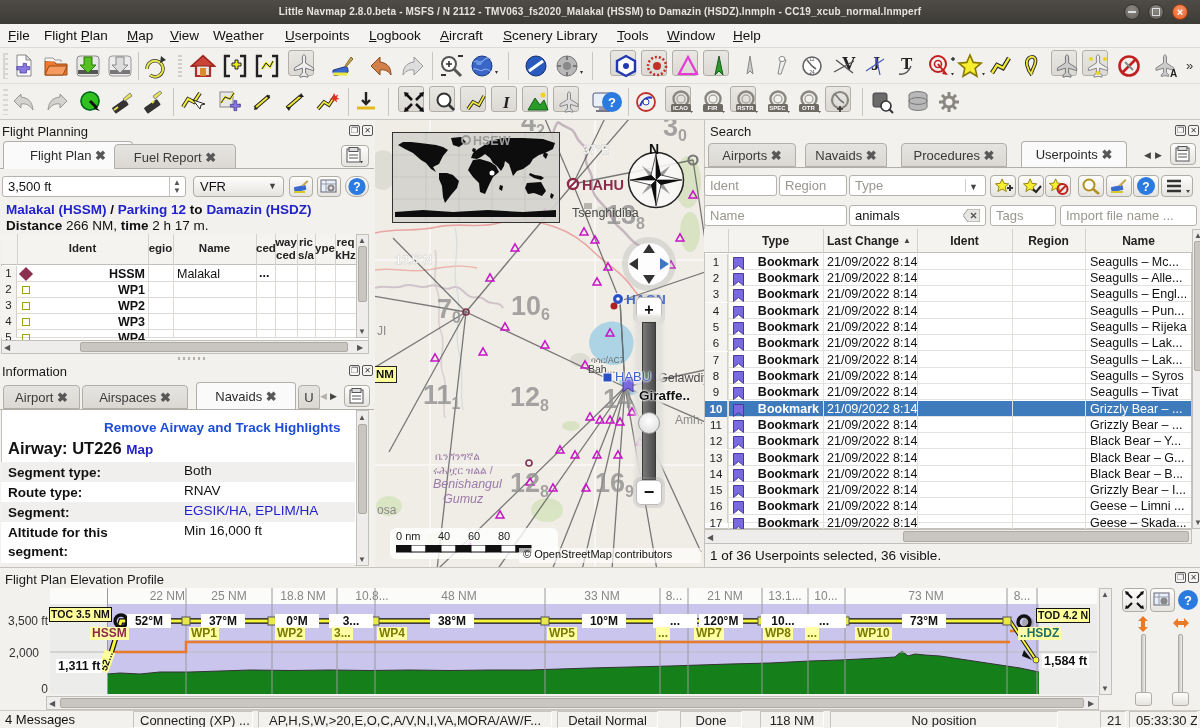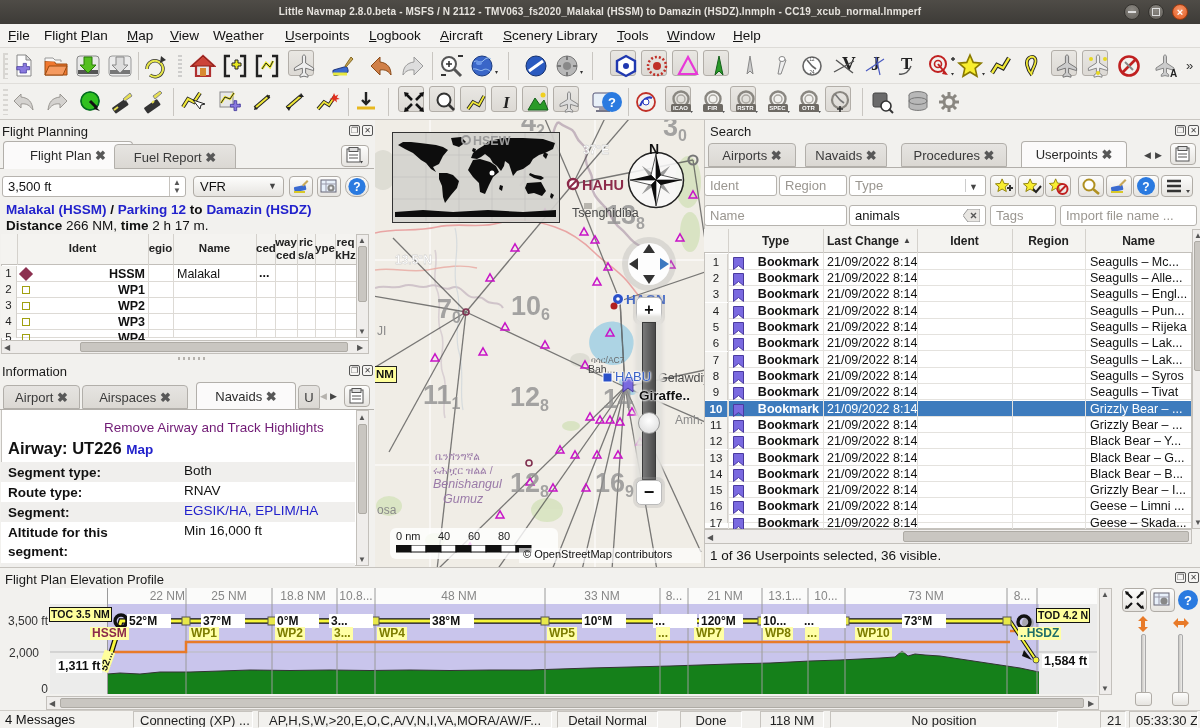--- a/index.html
+++ b/index.html
@@ -11,21 +11,21 @@
 .taba{position:absolute;background:#fbfafa;border:1px solid #b2afaa;border-bottom:none;border-radius:4px 4px 0 0;font-size:13px;color:#2a2a2a;text-align:center}
 .xx{color:#585858;font-weight:bold}
 .dki{position:absolute;width:11px;height:11px;border:1px solid #555;border-radius:2px;background:#f6f5f3;font-size:8px;color:#444;text-align:center;line-height:9px}
 .seph{position:absolute;width:1px;background:#c9c6c1}
 .th{position:absolute;font-weight:bold;font-size:12px;color:#222;text-align:center}
 .scr{position:absolute;background:#efedeb;border:1px solid #c3c0bb}
 .sth{position:absolute;background:#c9c6c1;border:1px solid #aeaba5;border-radius:2px}
 .arr{position:absolute;font-size:8px;color:#555;text-align:center}
 .cell{position:absolute;border:1px solid #c6c3be;border-right-color:#fff;border-bottom-color:#fff;font-size:13px;color:#222;padding:1px 6px;white-space:nowrap;overflow:hidden}
 .ylab{position:absolute;background:#ffffa6;font-weight:bold;font-size:11px;color:#6b6b00;padding:0 2px;white-space:nowrap}
-.wlab{position:absolute;background:#fff;font-weight:bold;font-size:12px;color:#111;padding:0 2px;white-space:nowrap;text-align:left}
+.wlab{position:absolute;background:#fff;font-weight:bold;font-size:12px;color:#111;padding:0 2px;white-space:nowrap;text-align:center}
 </style></head><body>
 <div id="root">
 
 <div class="ab" style="left:0;top:0;width:1200px;height:24px;background:linear-gradient(#4f4c47,#3d3b37)">
  <div class="ab" style="left:0;top:0;width:1200px;height:24px;text-align:center;font-size:10px;font-weight:bold;color:#e6e3de;line-height:24px;letter-spacing:.15px">Little Navmap 2.8.0.beta - MSFS / N 2112 - TMV063_fs2020_Malakal (HSSM) to Damazin (HSDZ).lnmpln - CC19_xcub_normal.lnmperf</div>
  <div class="ab" style="left:1124px;top:4px;width:16px;height:16px;border-radius:8px;background:radial-gradient(circle at 50% 35%,#8d8a84,#5f5c57);border:1px solid #35332f">
         <div class="ab" style="left:3px;top:6px;width:8px;height:2px;background:#ddd"></div>
       </div>
  <div class="ab" style="left:1148px;top:4px;width:16px;height:16px;border-radius:8px;background:radial-gradient(circle at 50% 35%,#8d8a84,#5f5c57);border:1px solid #35332f">
         <div class="ab" style="left:3px;top:3px;width:8px;height:8px;border:1.5px solid #ddd"></div>
@@ -477,21 +477,21 @@
 <div class="taba" style="left:196px;top:382px;width:100px;height:27px;line-height:27px">Navaids <span class="xx">✖</span></div>
 <div class="tabi" style="left:298px;top:385px;width:22px;height:24px;line-height:24px">U</div>
 <div class="ab" style="left:320px;top:385px;width:10px;height:22px;font-size:9px;color:#b5b2ad;line-height:22px">◀</div>
 <div class="ab" style="left:330px;top:385px;width:10px;height:22px;font-size:9px;color:#444;line-height:22px">▶</div>
 <div class="btn" style="left:344px;top:385px;width:26px;height:22px"><svg width="24" height="20">
         <rect x="5" y="4" width="13" height="13" fill="#fff" stroke="#555"></rect>
         <rect x="7" y="2.5" width="9" height="4" fill="#ddd" stroke="#555"></rect>
         <path d="M7 10h9M7 13h9" stroke="#555"></path>
       </svg></div>
 <div class="ab" style="left:1px;top:410px;width:368px;height:156px;background:#fff;border:1px solid #c6c3be;border-top:none"></div>
-<div class="ab" style="left:104px;top:420px;width:248px;font-size:13.5px;font-weight:normal;color:#701a75">Remove Airway and Track Highlights</div>
+<div class="ab" style="left:104px;top:420px;width:248px;font-size:13.5px;font-weight:bold;color:#1d4ed8">Remove Airway and Track Highlights</div>
 <div class="ab" style="left:8px;top:439px;font-size:16.5px;font-weight:bold;color:#111">Airway: UT226 <span style="font-size:13.5px;color:#2222cc">Map</span></div>
 <div class="ab" style="left:1px;top:462px;width:354px;height:20px;background:#f0efed"></div>
 <div class="ab" style="left:8px;top:463px;width:170px;font-size:13.5px;font-weight:bold;color:#111;line-height:19px">Segment type:</div>
 <div class="ab" style="left:184px;top:463px;font-size:13.5px;color:#111">Both</div>
 <div class="ab" style="left:1px;top:482px;width:354px;height:20px;background:#fff"></div>
 <div class="ab" style="left:8px;top:483px;width:170px;font-size:13.5px;font-weight:bold;color:#111;line-height:19px">Route type:</div>
 <div class="ab" style="left:184px;top:483px;font-size:13.5px;color:#111">RNAV</div>
 <div class="ab" style="left:1px;top:502px;width:354px;height:20px;background:#f0efed"></div>
 <div class="ab" style="left:8px;top:503px;width:170px;font-size:13.5px;font-weight:bold;color:#111;line-height:19px">Segment:</div>
 <div class="ab" style="left:184px;top:503px;font-size:13.5px;color:#111"><span style="color:#2222cc">EGSIK/HA, EPLIM/HA</span></div>
@@ -1043,21 +1043,21 @@
       <circle cx="57" cy="77" r="3" fill="#f6f63a" stroke="#555"></circle>
       <circle cx="986" cy="72" r="3" fill="#f6f63a" stroke="#555"></circle>
       <circle cx="71" cy="33" r="6" fill="none" stroke="#111" stroke-width="3.4"></circle>
       <circle cx="978" cy="35" r="6" fill="#999" opacity="0.7"></circle>
       <circle cx="974" cy="34" r="6" fill="none" stroke="#111" stroke-width="3.4"></circle>
       <path d="M974 62l8 10-10-4z" fill="#111"></path>
     </svg>
 <div class="ab" style="left:105px;top:589px;width:80px;text-align:right;font-size:12px;color:#878787">22 NM</div>
 <div class="ab" style="left:189px;top:589px;width:80px;text-align:center;font-size:12px;color:#878787">25 NM</div>
 <div class="ab" style="left:263px;top:589px;width:80px;text-align:center;font-size:12px;color:#878787">18.8 NM</div>
-<div class="ab" style="left:316px;top:589px;width:80px;text-align:center;font-size:12px;color:#878787">10.8...</div>
+<div class="ab" style="left:332px;top:589px;width:80px;text-align:center;font-size:12px;color:#878787">10.8...</div>
 <div class="ab" style="left:419px;top:589px;width:80px;text-align:center;font-size:12px;color:#878787">48 NM</div>
 <div class="ab" style="left:562px;top:589px;width:80px;text-align:center;font-size:12px;color:#878787">33 NM</div>
 <div class="ab" style="left:634px;top:589px;width:80px;text-align:center;font-size:12px;color:#878787">8...</div>
 <div class="ab" style="left:685px;top:589px;width:80px;text-align:center;font-size:12px;color:#878787">21 NM</div>
 <div class="ab" style="left:745px;top:589px;width:80px;text-align:center;font-size:12px;color:#878787">13.1...</div>
 <div class="ab" style="left:786px;top:589px;width:80px;text-align:center;font-size:12px;color:#878787">10...</div>
 <div class="ab" style="left:886px;top:589px;width:80px;text-align:center;font-size:12px;color:#878787">73 NM</div>
 <div class="ab" style="left:982px;top:589px;width:80px;text-align:center;font-size:12px;color:#878787">8...</div>
 <div class="ab" style="left:0px;top:614px;width:48px;text-align:right;font-size:12px;color:#333">3,500 ft</div>
 <div class="ab" style="left:0px;top:646px;width:48px;text-align:center;font-size:12px;color:#333">2,000</div>

